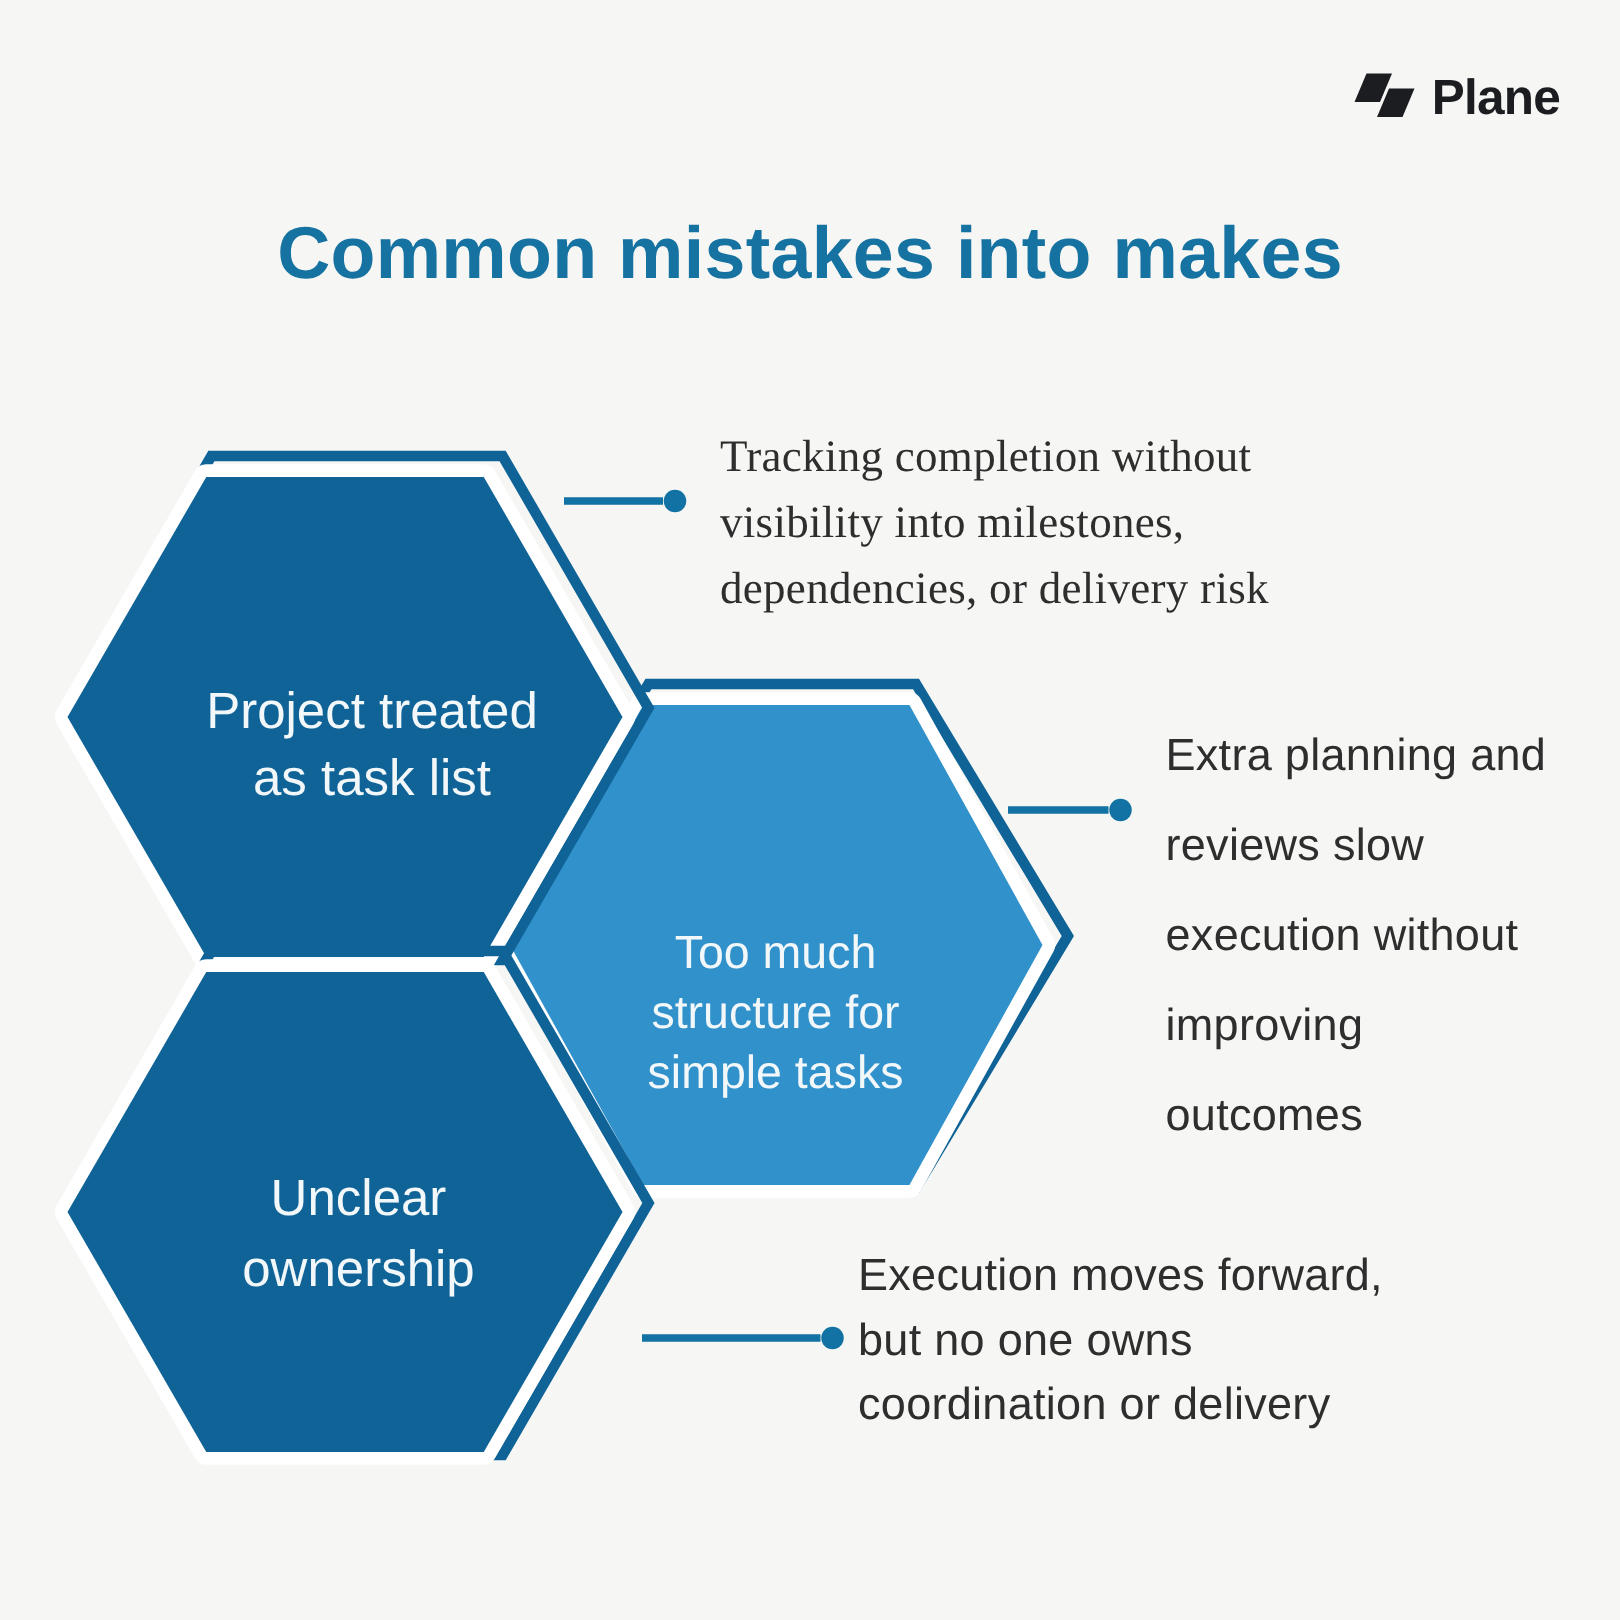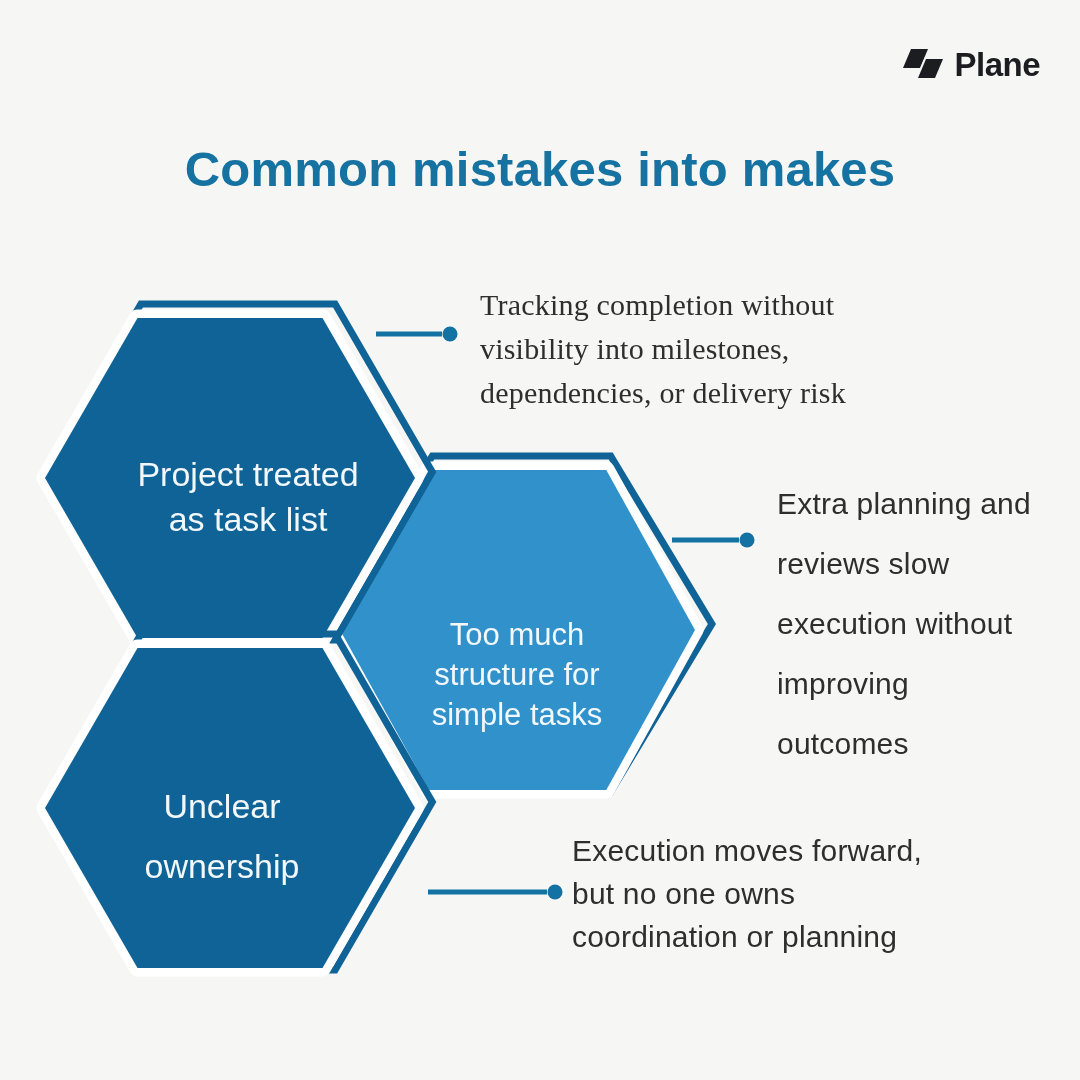--- a/index.html
+++ b/index.html
@@ -41,21 +41,21 @@
   .hex-fill-light{fill:var(--light);}
   .connector-line{stroke:var(--accent);stroke-width:5;}
   .connector-dot{fill:var(--accent);}
   
   .hex-label{
     position:absolute;text-align:center;color:var(--label);
     white-space:pre-line;
   }
   .hl1{left:78px;top:452px;width:340px;font-size:34px;line-height:45px;}
   .hl2{left:357px;top:575px;width:320px;font-size:31px;line-height:40px;margin-top:40px;}
-  .hl3{left:52px;top:776px;width:340px;font-size:34px;line-height:60px;}
+  .hl3{left:69px;top:776px;width:340px;font-size:34px;line-height:47px;}
   
   .annotation{
     position:absolute;color:var(--text);font-size:30px;
     white-space:pre-line;letter-spacing:0.2px;
   }
   .a1{left:480px;top:283px;line-height:44px;font-family:Liberation Serif, serif;}
   .a2{left:777px;top:474px;line-height:60px;}
   .a3{left:572px;top:829px;line-height:43px;}
 </style>
 </head>
@@ -118,15 +118,15 @@
   <div class="annotation a1">Tracking completion without
 visibility into milestones,
 dependencies, or delivery risk</div>
   <div class="annotation a2">Extra planning and
 reviews slow
 execution without
 improving
 outcomes</div>
   <div class="annotation a3">Execution moves forward,
 but no one owns
-coordination or planning</div>
+coordination or delivery</div>
 
 </div>
 
 </body></html>

